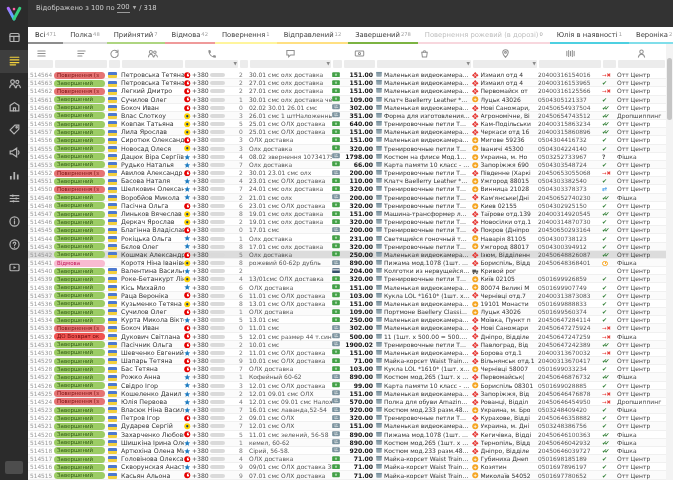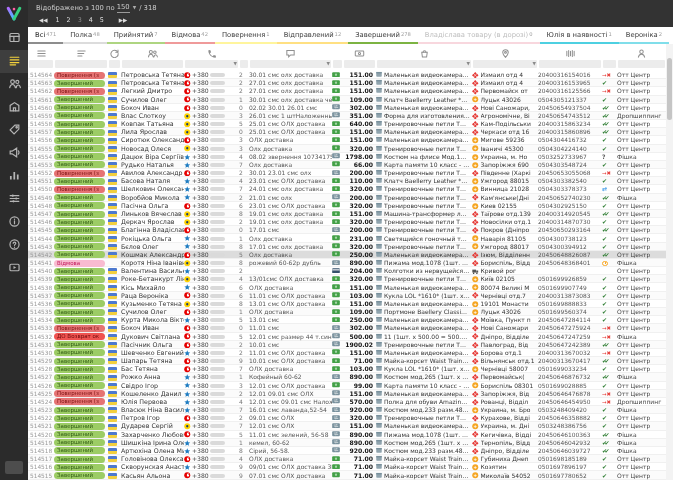--- a/index.html
+++ b/index.html
@@ -178,47 +178,42 @@
             </svg></span>
         </div>
       </div>
     <div class="side-bottom"></div>
   </div>
 
   <div class="main">
     <div class="topbar">
       <div class="tb1">
         <span>Відображено з 100 по</span>
-        <span class="pgsize">150</span>
+        <span class="pgsize">200</span>
         <span class="dd">▼</span>
         <span>/ 318</span>
       </div>
-      <div class="tb2">
-        <span class="pg-skip">◀◀</span>
-        <span id="pager"><span class="pg" style="margin-right: 7px;">1</span><span class="pg" style="margin-right: 7px;">2</span><span class="pg cur" style="margin-right: 7px;">3</span><span class="pg" style="margin-right: 7px;">4</span><span class="pg" style="margin-right: 7px;">5</span></span>
-        <span class="pg-skip">▶▶</span>
-      </div>
     </div>
 
     <div class="tabs" id="tabs">
   <div class="tab active" style="border-bottom-color: rgb(141, 141, 141);"><span class="lbl">Всі</span><span class="cnt">471</span></div>
 
   <div class="tab" style="border-bottom-color: rgb(220, 220, 220);"><span class="lbl">Полка</span><span class="cnt">48</span></div>
 
   <div class="tab" style="border-bottom-color: rgb(174, 213, 129);"><span class="lbl">Прийнятий</span><span class="cnt">7</span></div>
 
   <div class="tab" style="border-bottom-color: rgb(239, 154, 154);"><span class="lbl">Відмова</span><span class="cnt">42</span></div>
 
   <div class="tab" style="border-bottom-color: rgb(255, 245, 157);"><span class="lbl">Повернення</span><span class="cnt">1</span></div>
 
   <div class="tab" style="border-bottom-color: rgb(255, 224, 130);"><span class="lbl">Відправлений</span><span class="cnt">12</span></div>
 
   <div class="tab" style="border-bottom-color: rgb(124, 179, 66);"><span class="lbl">Завершений</span><span class="cnt">278</span></div>
 
-  <div class="tab muted" style="border-bottom-color: rgb(248, 215, 222);"><span class="lbl">Владіслава товару (в дорозі)</span><span class="cnt">0</span></div>
+  <div class="tab muted" style="border-bottom-color: rgb(248, 215, 222);"><span class="lbl">Повернення рожевий (в дорозі)</span><span class="cnt">0</span></div>
 
   <div class="tab" style="border-bottom-color: rgb(77, 208, 225);"><span class="lbl">Юлія в наявності</span><span class="cnt">1</span></div>
 
   <div class="tab" style="border-bottom-color: rgb(128, 222, 234);"><span class="lbl">Вероніка</span><span class="cnt">2</span></div>
 
 </div>
     <div class="thead" id="thead">
         <div class="hc">
           <span><svg viewBox="0 0 12 12">
               <path d="M2 3.2h8M2 6h8M2 8.8h8" stroke="#8f8f8f" stroke-width="1.1" fill="none" stroke-linecap="round"></path>

